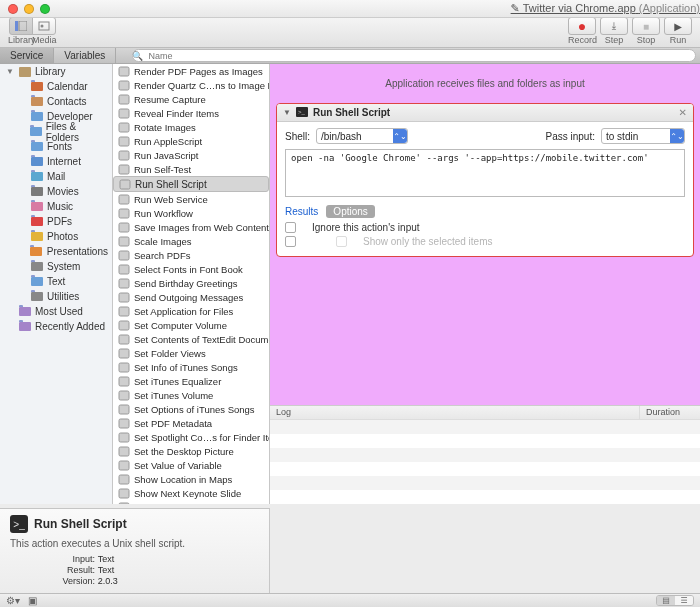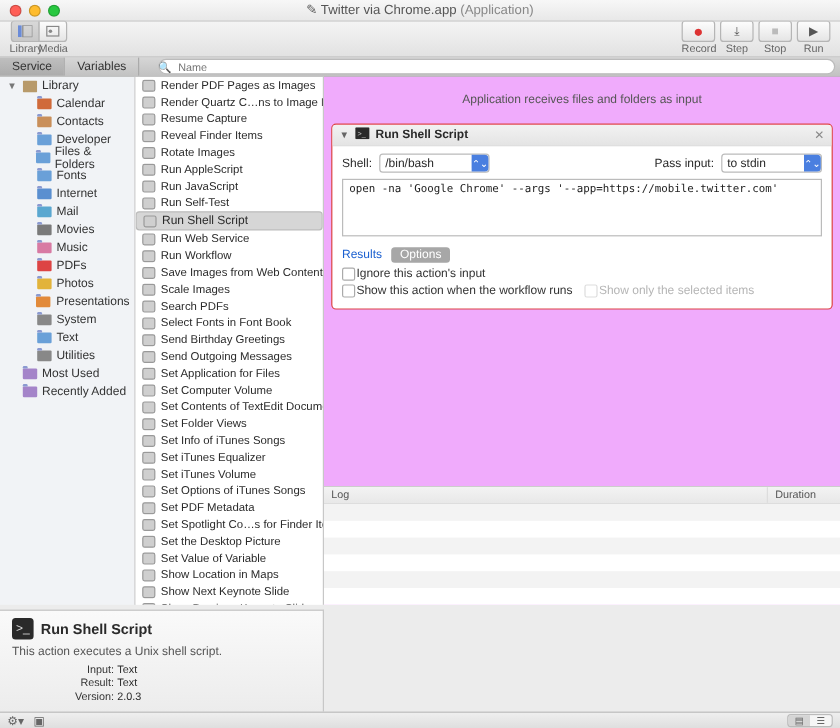--- a/index.html
+++ b/index.html
@@ -3,21 +3,21 @@
 <meta charset="utf-8">
 <style>
   * { box-sizing: border-box; margin: 0; padding: 0; font-family: -apple-system, "Helvetica Neue", Arial, sans-serif; }
   body { width: 700px; height: 607px; background: #ececec; font-size: 10px; color: #2a2a2a; overflow: hidden; position: relative; }
 
   
   .titlebar { height: 18px; background: linear-gradient(#f7f7f7,#e8e8e8); border-bottom: 1px solid #ccc; display: flex; align-items: center; position: relative; }
   .trafficlights { display: flex; gap: 6px; margin-left: 8px; }
   .dot { width: 10px; height: 10px; border-radius: 50%; border: 0.5px solid rgba(0,0,0,0.2); }
   .dot.red { background: #ff5f57; } .dot.yellow { background: #febc2e; } .dot.green { background: #28c840; }
-  .title { position: absolute; left: 0; right: 0; text-align: center; font-size: 11px; color: #555; pointer-events: none; }
+  .title { position: absolute; left: 0; right: 0; text-align: right; font-size: 11px; color: #555; pointer-events: none; text-decoration: underline; }
   .title .tag { color: #888; }
 
   
   .toolbar { height: 30px; background: linear-gradient(#f4f4f4,#e2e2e2); border-bottom: 1px solid #bcbcbc; display: flex; align-items: flex-end; padding: 0 8px 2px; }
   .tool-group { display: flex; gap: 0; align-items: center; }
   .tool-btn { width: 24px; height: 18px; background: linear-gradient(#fdfdfd,#e5e5e5); border: 1px solid #b5b5b5; display:flex; align-items:center; justify-content:center; font-size:11px; color:#555; }
   .tool-btn:first-child { border-radius: 3px 0 0 3px; }
   .tool-btn:last-child { border-radius: 0 3px 3px 0; margin-left:-1px; }
   .tool-btn.active { background: linear-gradient(#d8d8d8,#c8c8c8); }
   .tool-label { font-size: 9px; color: #666; text-align: center; width: 48px; }
@@ -63,21 +63,21 @@
   .card-titlebar .ttl { font-weight:600; font-size:10px; }
   .card-titlebar .close { margin-left:auto; color:#888; font-size:10px; }
   .card-body { padding:6px 8px; }
   .form-row { display:flex; align-items:center; gap:6px; font-size:10px; margin-bottom:5px; }
   .sel { height:16px; border:1px solid #bbb; border-radius:3px; background:#fff; display:flex; align-items:center; padding:0 4px; flex:0 0 auto; position:relative; font-size:10px;}
   .sel .cap { position:absolute; right:0; top:0; bottom:0; width:14px; background:#4a7fe0; border-radius:0 3px 3px 0; display:flex; align-items:center; justify-content:center; color:#fff; font-size:8px;}
   .script-box { width:100%; height:48px; border:1px solid #bbb; background:#fff; font-family:Menlo,monospace; font-size:9px; padding:3px 5px; resize:none; color:#222; }
   .opt-tabs { display:flex; align-items:center; gap:8px; margin:6px 0 4px; }
   .opt-tabs .lnk { color:#1a5fd0; font-size:10px; }
   .opt-tabs .pill { background:#a7a7a7; color:#fff; border-radius:3px; padding:1px 7px; font-size:10px; }
-  .chk-row { display:flex; align-items:center; gap:1px; font-size:10px; color:#333; margin:3px 0; }
+  .chk-row { display:flex; align-items:center; gap:16px; font-size:10px; color:#333; margin:3px 0; }
   .chk-row.dis { color:#b5b5b5; }
   .chk { width:11px; height:11px; border:1px solid #aaa; background:#fff; border-radius:2px; }
 
   
   .logpane { border-top:1px solid #ccc; background:#fff; flex:0 0 auto; }
   .loghead { display:flex; height:14px; background:linear-gradient(#f3f3f3,#e8e8e8); border-bottom:1px solid #ddd; font-size:9px; color:#555;}
   .loghead .c1 { flex:1; padding:1px 6px; border-right:1px solid #ddd;}
   .loghead .c2 { width:60px; padding:1px 6px;}
   .logbody { height:0; }
   .logbody .r { height:14px; }
@@ -586,21 +586,20 @@
         <div class="opt-tabs">
           <span class="lnk">Results</span>
           <span class="pill">Options</span>
         </div>
         <div class="chk-row">
           <div class="chk"></div>
           <span>Ignore this action's input</span>
         </div>
         <div class="chk-row">
           <div class="chk"></div>
-          <span>Show this action when the workflow runs</span>
           <span style="width:8px"></span>
           <span class="chk-row dis" style="margin:0">
             <div class="chk" style="border-color:#ddd"></div>
             <span>Show only the selected items</span>
           </span>
         </div>
       </div>
     </div>
 
     <div style="flex:1"></div>

